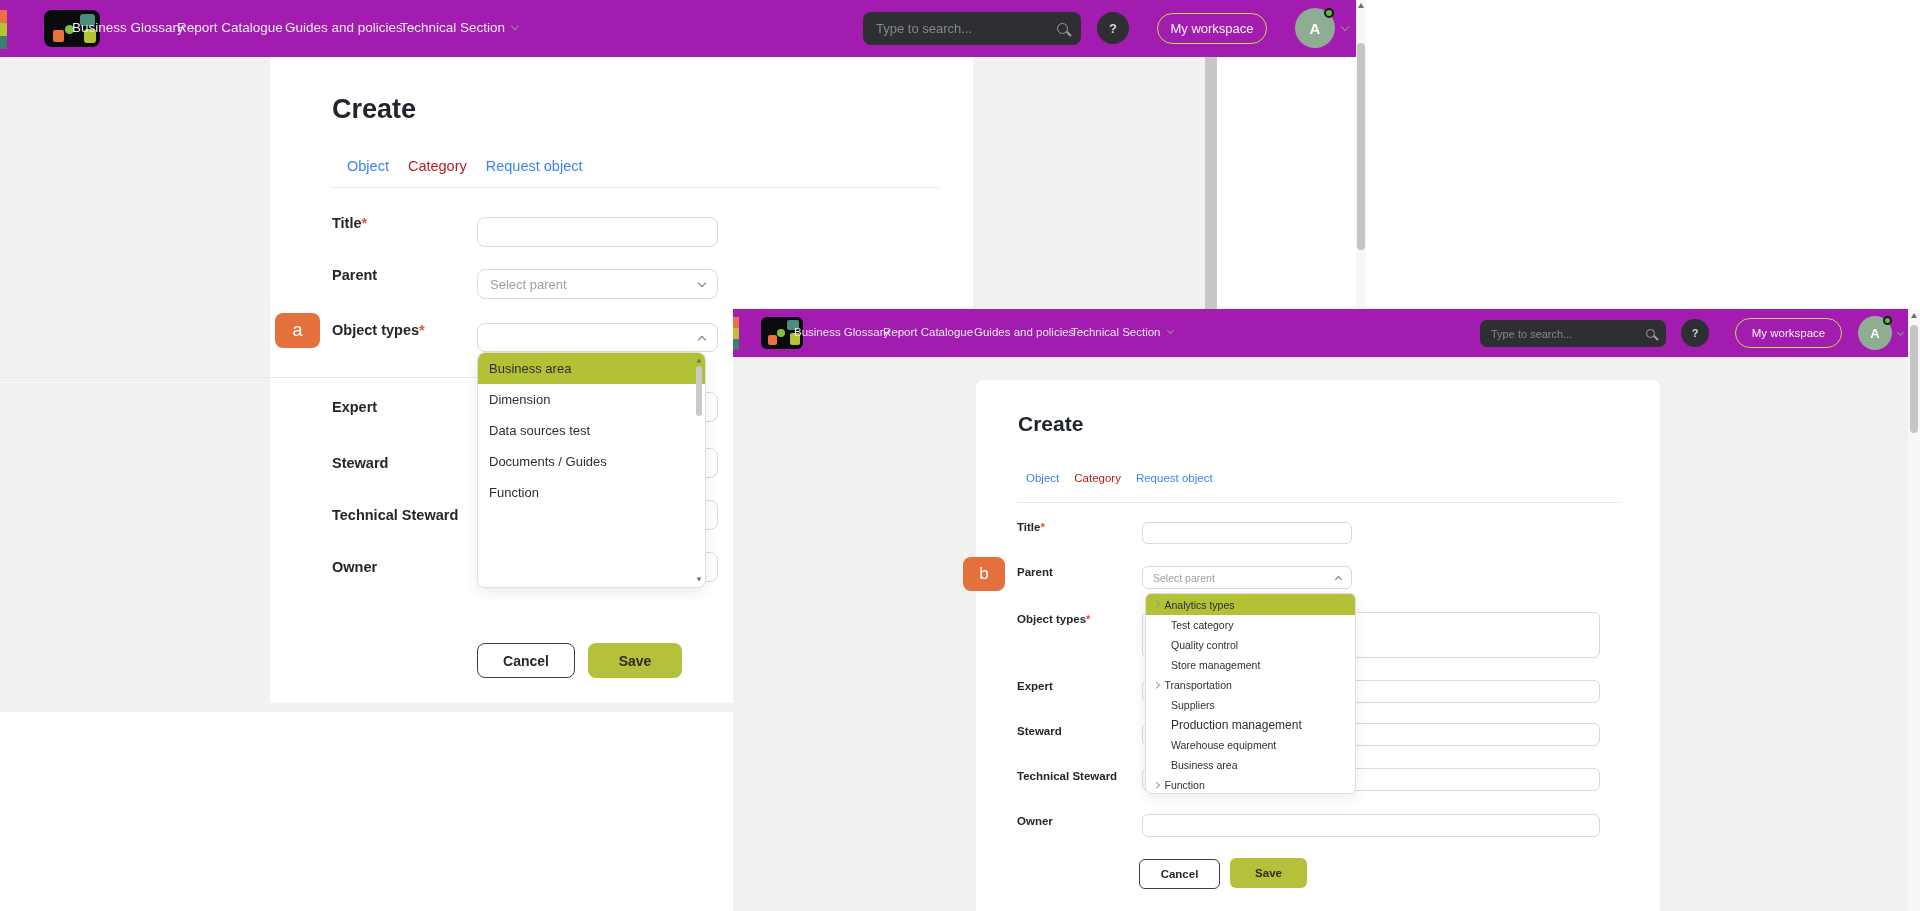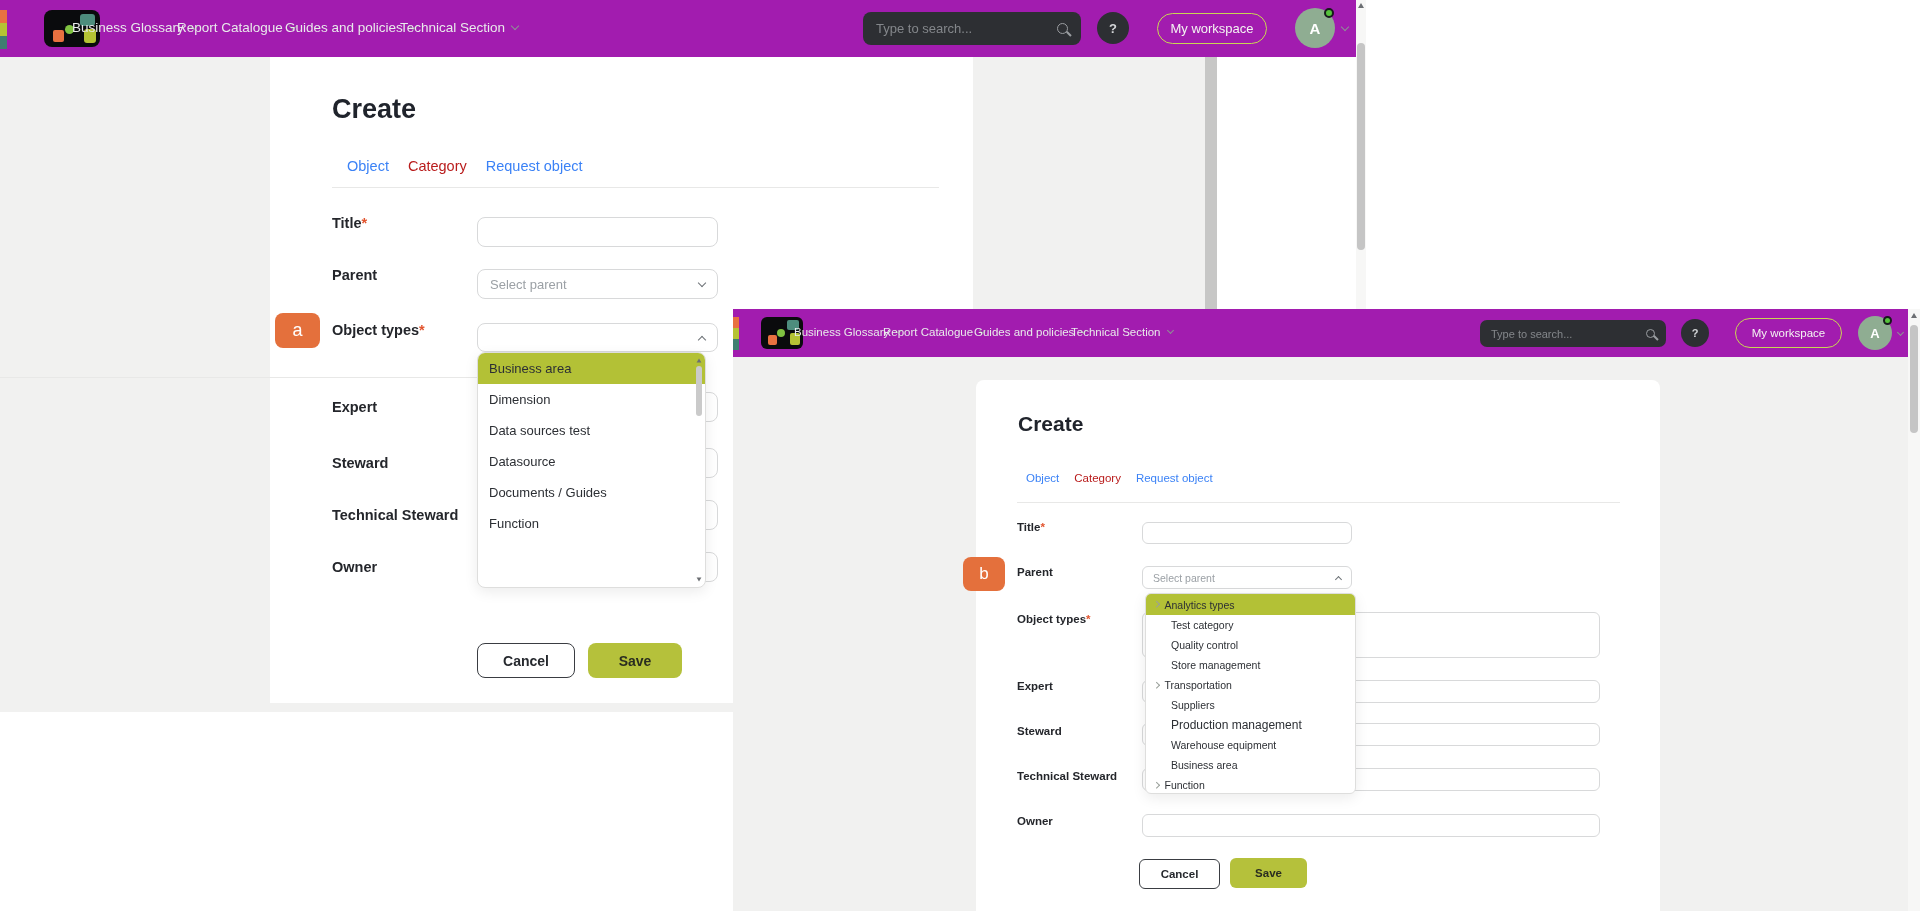--- a/index.html
+++ b/index.html
@@ -144,21 +144,20 @@
     </div>
     <div class="abs tbox" style="left:477px;top:392px;width:241px;height:30px;"></div>
     <div class="abs tbox" style="left:477px;top:448px;width:241px;height:30px;"></div>
     <div class="abs tbox" style="left:477px;top:500px;width:241px;height:30px;"></div>
     <div class="abs tbox" style="left:477px;top:552px;width:241px;height:30px;"></div>
 
     <div class="abs dd-panel" style="left:477px;top:352px;width:229px;height:236px;z-index:3;">
       <div class="dd-item hl" style="height:31px;padding-left:11px;font-size:13px;">Business area</div>
       <div class="dd-item" style="height:31px;padding-left:11px;font-size:13px;">Dimension</div>
       <div class="dd-item" style="height:31px;padding-left:11px;font-size:13px;">Data sources test</div>
-      <div class="dd-item" style="height:31px;padding-left:11px;font-size:13px;">Datasource</div>
       <div class="dd-item" style="height:31px;padding-left:11px;font-size:13px;">Documents / Guides</div>
       <div class="dd-item" style="height:31px;padding-left:11px;font-size:13px;">Function</div>
       <span class="abs tri-up" style="right:3px;top:5px;transform:scale(.8);"></span>
       <span class="abs sb-thumb" style="right:3px;top:13px;width:6px;height:50px;background:#cacaca;"></span>
       <span class="abs tri-dn" style="right:3px;bottom:5px;transform:scale(.8);"></span>
     </div>
 
     <div class="abs btn ghost" style="left:477px;top:643px;width:98px;height:35px;font-size:14px;">Cancel</div>
     <div class="abs btn solid" style="left:588px;top:643px;width:94px;height:35px;font-size:14px;">Save</div>
 

